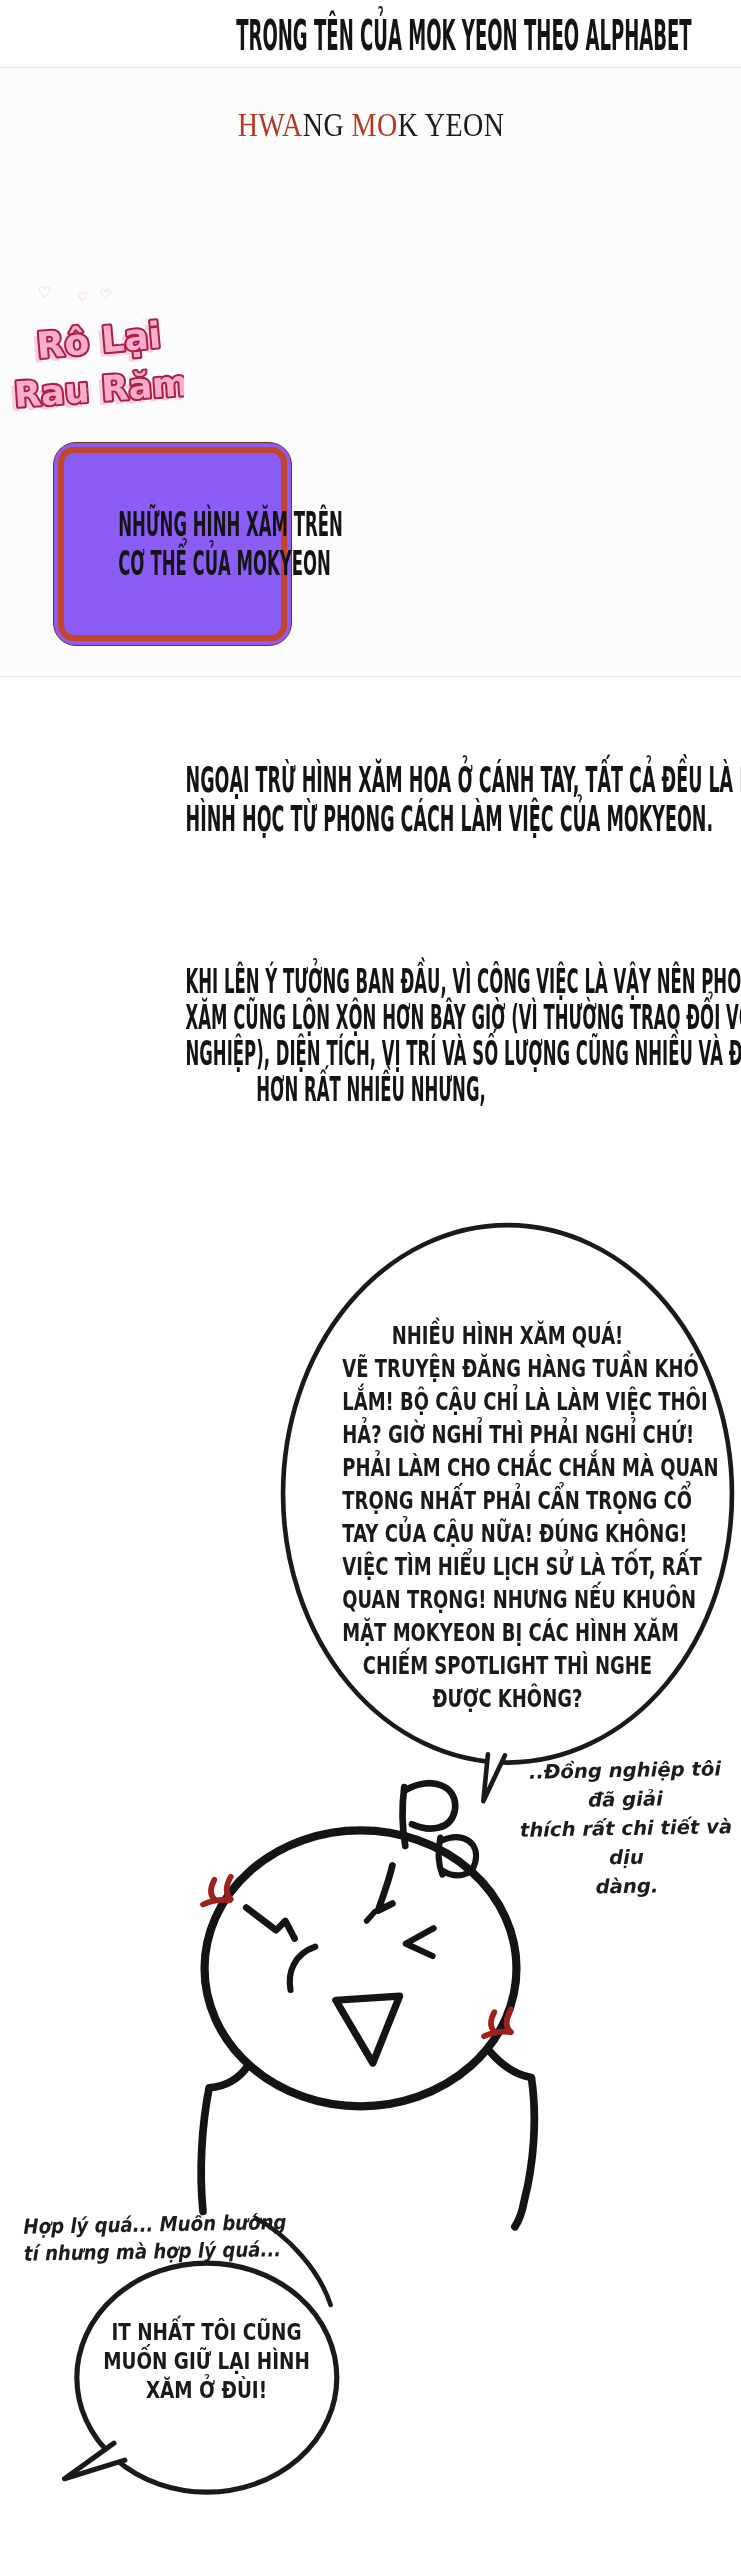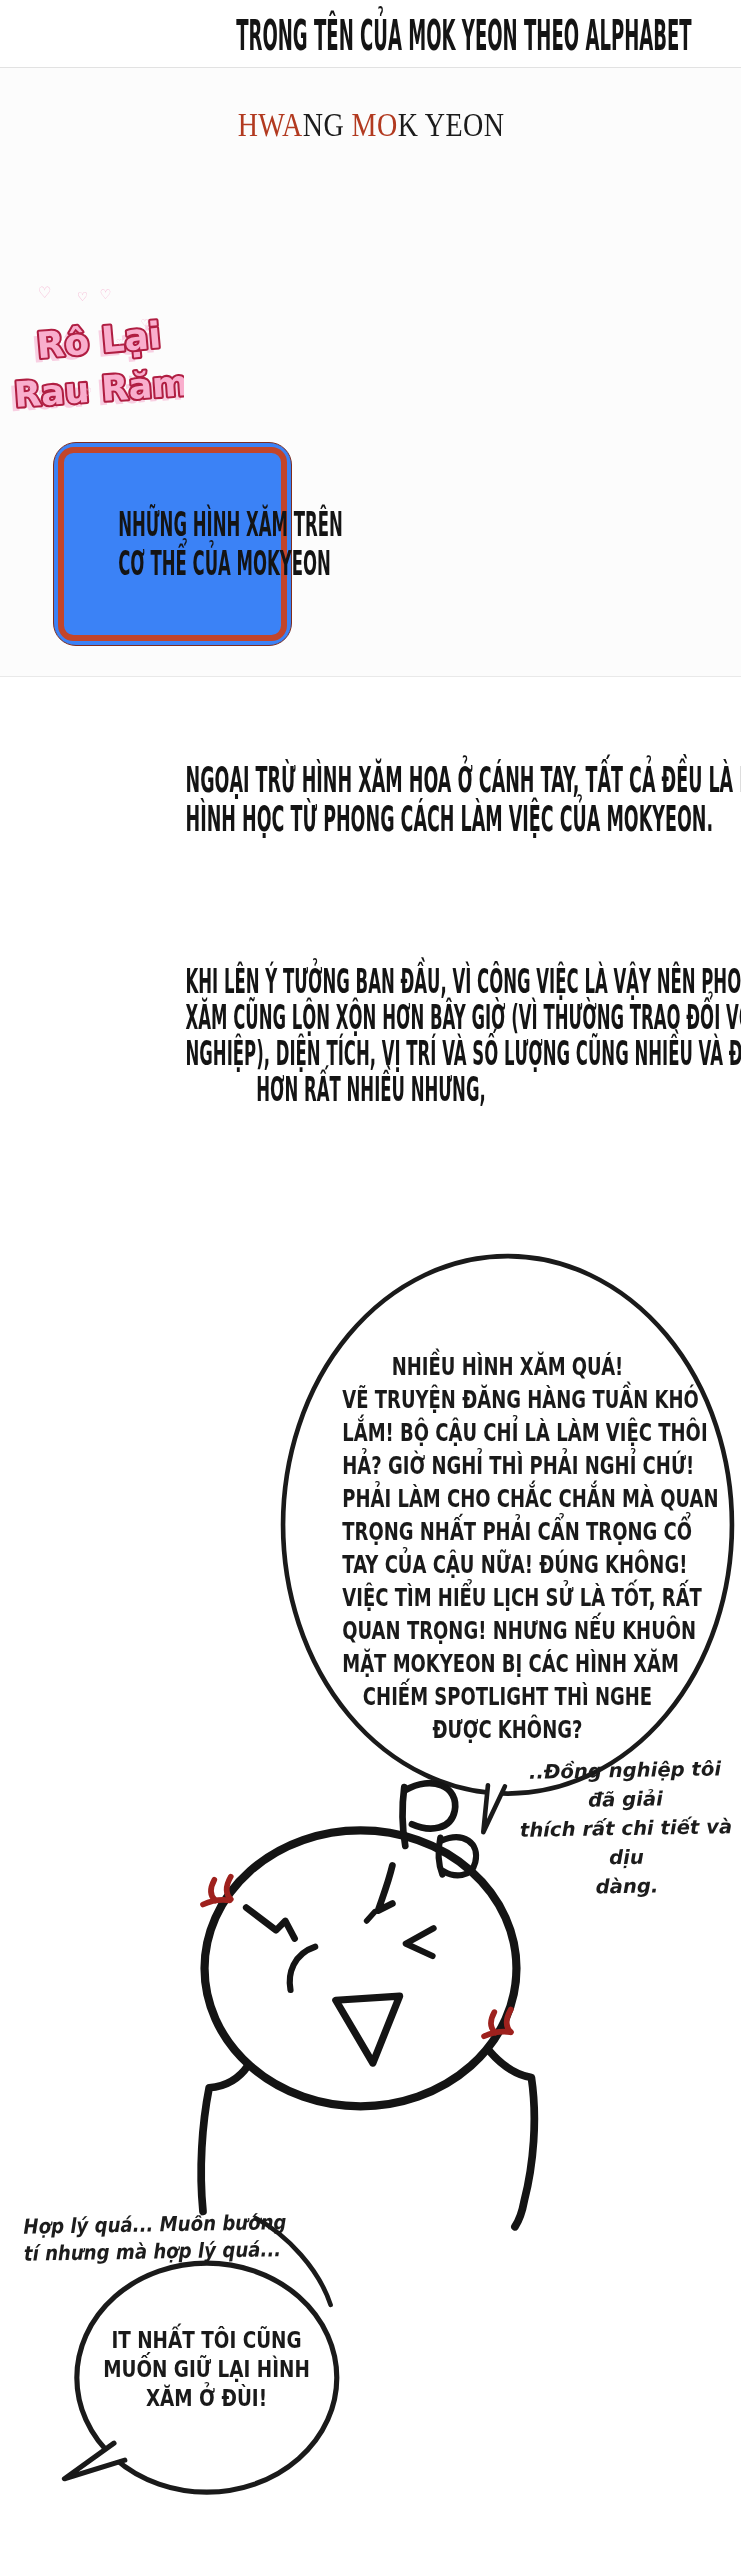--- a/index.html
+++ b/index.html
@@ -17,21 +17,21 @@
            font-weight:bold;color:#141414;font-size:33px;line-height:39px;
            transform:scaleX(.5);transform-origin:50% 50%;}
   
   .name-row{left:0;top:107px;width:742px;text-align:center;white-space:nowrap;
             font-family:"Liberation Serif",serif;font-size:33px;font-weight:normal;
             transform:scaleX(.85);transform-origin:50% 50%;letter-spacing:0.5px;}
   .name-red{color:#b23a20;}
   .name-dark{color:#1c1c1c;}
   
   .tbox-outer{left:53px;top:442px;width:239px;height:204px;box-sizing:border-box;
-              border:1.5px solid #7e2c1e;border-radius:23px;padding:4.1px;background:#3b82f6;}
+              border:1.5px solid #7e2c1e;border-radius:23px;padding:4.1px;background:#8b5cf6;}
   .tbox-inner{width:100%;height:100%;box-sizing:border-box;border:6.2px solid #c2452a;
               border-radius:15.5px;display:flex;flex-direction:column;justify-content:center;}
   
   .bubline{display:block;width:100%;text-align:center;white-space:nowrap;
            font-weight:bold;color:#1a1a1a;font-size:25px;line-height:33px;
            transform:scaleX(.72);transform-origin:50% 50%;}
   .sbubline{display:block;width:100%;text-align:center;white-space:nowrap;
             font-weight:bold;color:#1a1a1a;font-size:23px;line-height:29px;
             transform:scaleX(.8);transform-origin:50% 50%;}
   
@@ -88,21 +88,21 @@
   <span class="fatline">HÌNH HỌC TỪ PHONG CÁCH LÀM VIỆC CỦA MOKYEON.</span>
 </div>
 
 <div class="abs para2" style="left:0;top:964px;width:742px;">
   <span class="fatline">KHI LÊN Ý TƯỞNG BAN ĐẦU, VÌ CÔNG VIỆC LÀ VẬY NÊN PHONG CÁCH</span>
   <span class="fatline">XĂM CŨNG LỘN XỘN HƠN BÂY GIỜ (VÌ THƯỜNG TRAO ĐỔI VỚI ĐỒNG</span>
   <span class="fatline">NGHIỆP), DIỆN TÍCH, VỊ TRÍ VÀ SỐ LƯỢNG CŨNG NHIỀU VÀ ĐA DẠNG</span>
   <span class="fatline">HƠN RẤT NHIỀU NHƯNG,</span>
 </div>
 
-<div class="abs" style="left:278px;top:1251px;width:459px;height:592px;">
+<div class="abs" style="left:278px;top:1220px;width:459px;height:592px;">
   <svg width="459" height="592" viewBox="0 0 890 1150" style="position:absolute;left:0;top:0;">
     <ellipse cx="445" cy="532" rx="436" ry="522" fill="#ffffff" stroke="#1a1a1a" stroke-width="9"></ellipse>
     <path d="M407,1038 L398,1129 L440,1040" fill="#ffffff" stroke="#1a1a1a" stroke-width="9" stroke-linejoin="round" stroke-linecap="round"></path>
   </svg>
   <div style="position:absolute;left:0;top:99px;width:459px;">
     <span class="bubline">NHIỀU HÌNH XĂM QUÁ!</span>
     <span class="bubline">VẼ TRUYỆN ĐĂNG HÀNG TUẦN KHÓ</span>
     <span class="bubline">LẮM! BỘ CẬU CHỈ LÀ LÀM VIỆC THÔI</span>
     <span class="bubline">HẢ? GIỜ NGHỈ THÌ PHẢI NGHỈ CHỨ!</span>
     <span class="bubline">PHẢI LÀM CHO CHẮC CHẮN MÀ QUAN</span>
@@ -165,19 +165,19 @@
   <span class="hline">Hợp lý quá... Muốn bướng</span>
   <span class="hline">tí nhưng mà hợp lý quá...</span>
 </div>
 
 <div class="abs" style="left:52px;top:2210px;width:289px;height:294px;">
   <svg width="289" height="294" viewBox="0 0 560 570" style="position:absolute;left:0;top:0;">
     <ellipse cx="300" cy="325" rx="252" ry="222" fill="#ffffff" stroke="#1a1a1a" stroke-width="10"></ellipse>
     <path d="M395,16 C456,48 518,116 540,184" fill="none" stroke="#1a1a1a" stroke-width="9" stroke-linecap="round"></path>
     <path d="M120,452 L24,521 L141,485" fill="#ffffff" stroke="#1a1a1a" stroke-width="10" stroke-linejoin="round" stroke-linecap="round"></path>
   </svg>
-  <div style="position:absolute;left:10.3px;top:116px;width:289px;">
+  <div style="position:absolute;left:10.3px;top:108px;width:289px;">
     <span class="sbubline">IT NHẤT TÔI CŨNG</span>
     <span class="sbubline">MUỐN GIỮ LẠI HÌNH</span>
     <span class="sbubline">XĂM Ở ĐÙI!</span>
   </div>
 </div>
 
 
 </body></html>

